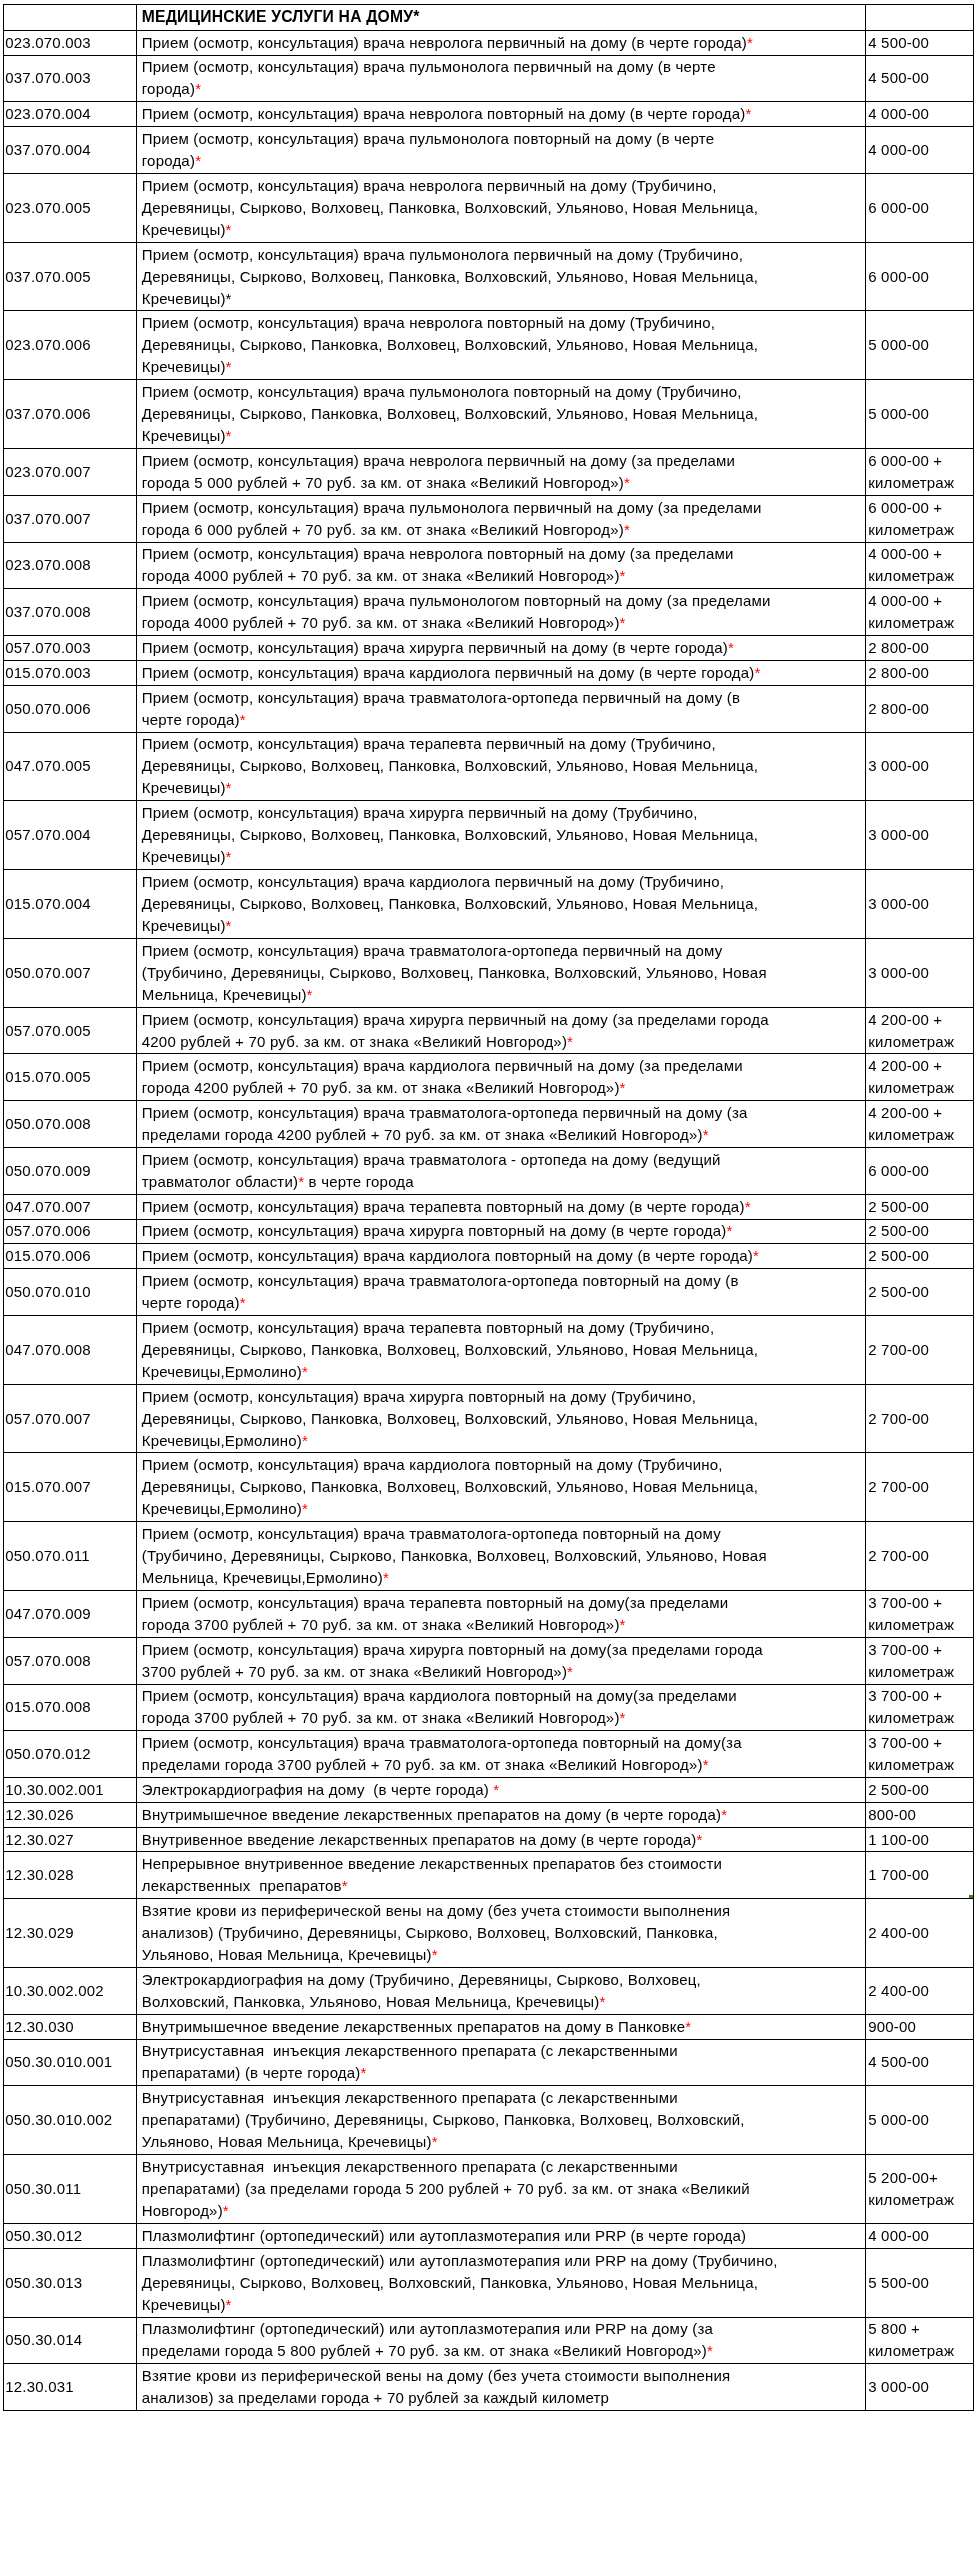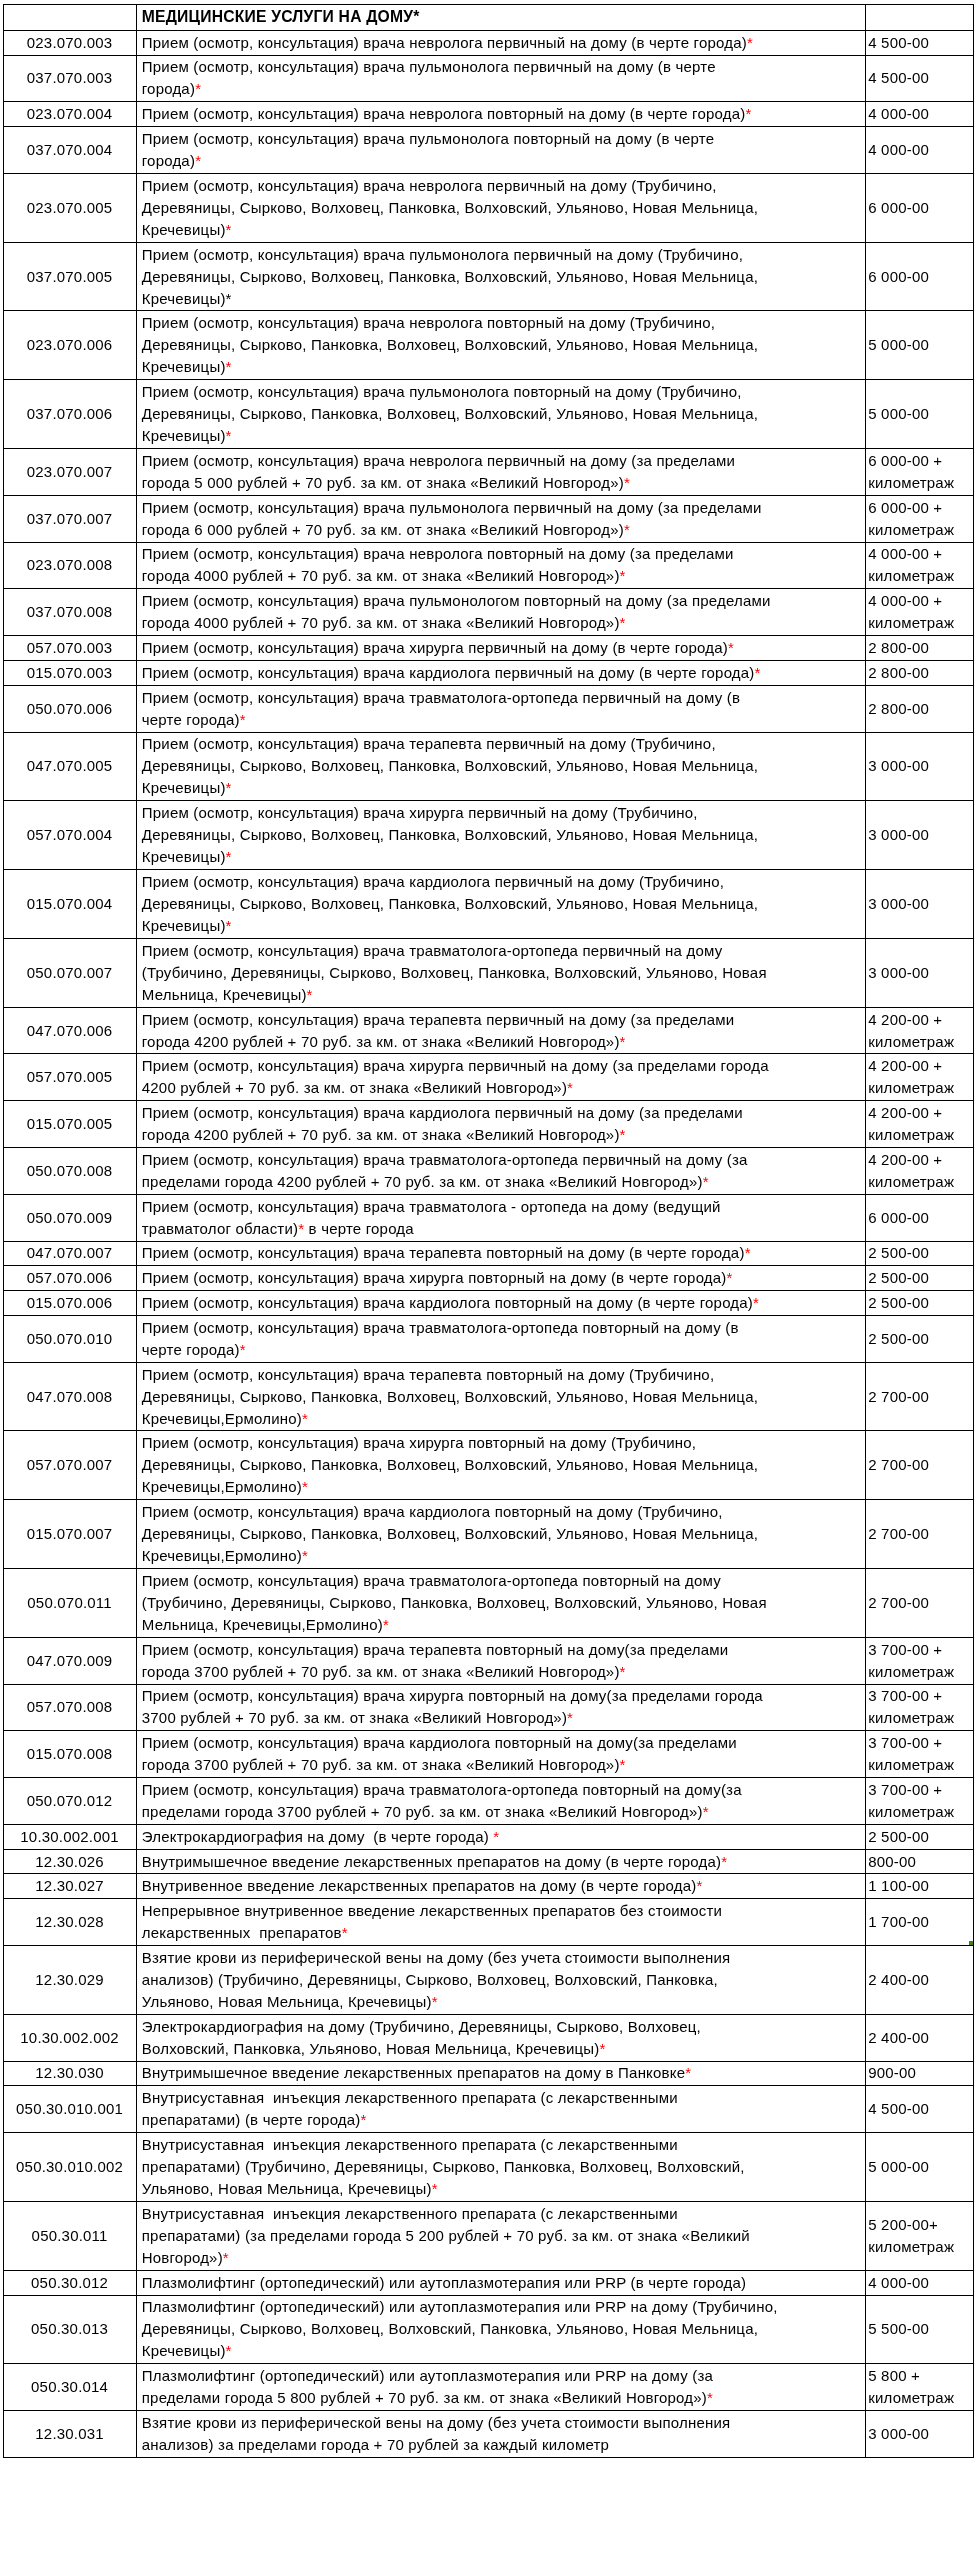--- a/index.html
+++ b/index.html
@@ -28,21 +28,21 @@
 
   td {
     border: 1.7px solid #000000;
     font-size: 15px;
     line-height: 22px;
     letter-spacing: 0.2px;
     vertical-align: middle;
     overflow: hidden;
   }
   td.code {
-    text-align: center;
+    text-align: left;
     padding: 0.9px 1.7px;
   }
   td.desc {
     text-align: left;
     padding: 0.9px 7px 0.9px 5.2px;
     white-space: pre-wrap;
   }
   td.price {
     padding: 0.9px 2.6px;
     white-space: pre-line;
@@ -206,27 +206,20 @@
           <td class="price"><span>3 000-00</span></td>
         </tr>
         <tr>
           <td class="code">050.070.007</td>
           <td class="desc"><span>Прием (осмотр, консультация) врача травматолога-ортопеда первичный на дому
 (Трубичино, Деревяницы, Сырково, Волховец, Панковка, Волховский, Ульяново, Новая
 Мельница, Кречевицы)</span><span class="red-star">*</span></td>
           <td class="price"><span>3 000-00</span></td>
         </tr>
         <tr>
-          <td class="code">047.070.006</td>
-          <td class="desc"><span>Прием (осмотр, консультация) врача терапевта первичный на дому (за пределами
-города 4200 рублей + 70 руб. за км. от знака «Великий Новгород»)</span><span class="red-star">*</span></td>
-          <td class="price"><span>4 200-00 +
-километраж</span></td>
-        </tr>
-        <tr>
           <td class="code">057.070.005</td>
           <td class="desc"><span>Прием (осмотр, консультация) врача хирурга первичный на дому (за пределами города
 4200 рублей + 70 руб. за км. от знака «Великий Новгород»)</span><span class="red-star">*</span></td>
           <td class="price"><span>4 200-00 +
 километраж</span></td>
         </tr>
         <tr>
           <td class="code">015.070.005</td>
           <td class="desc"><span>Прием (осмотр, консультация) врача кардиолога первичный на дому (за пределами
 города 4200 рублей + 70 руб. за км. от знака «Великий Новгород»)</span><span class="red-star">*</span></td>

